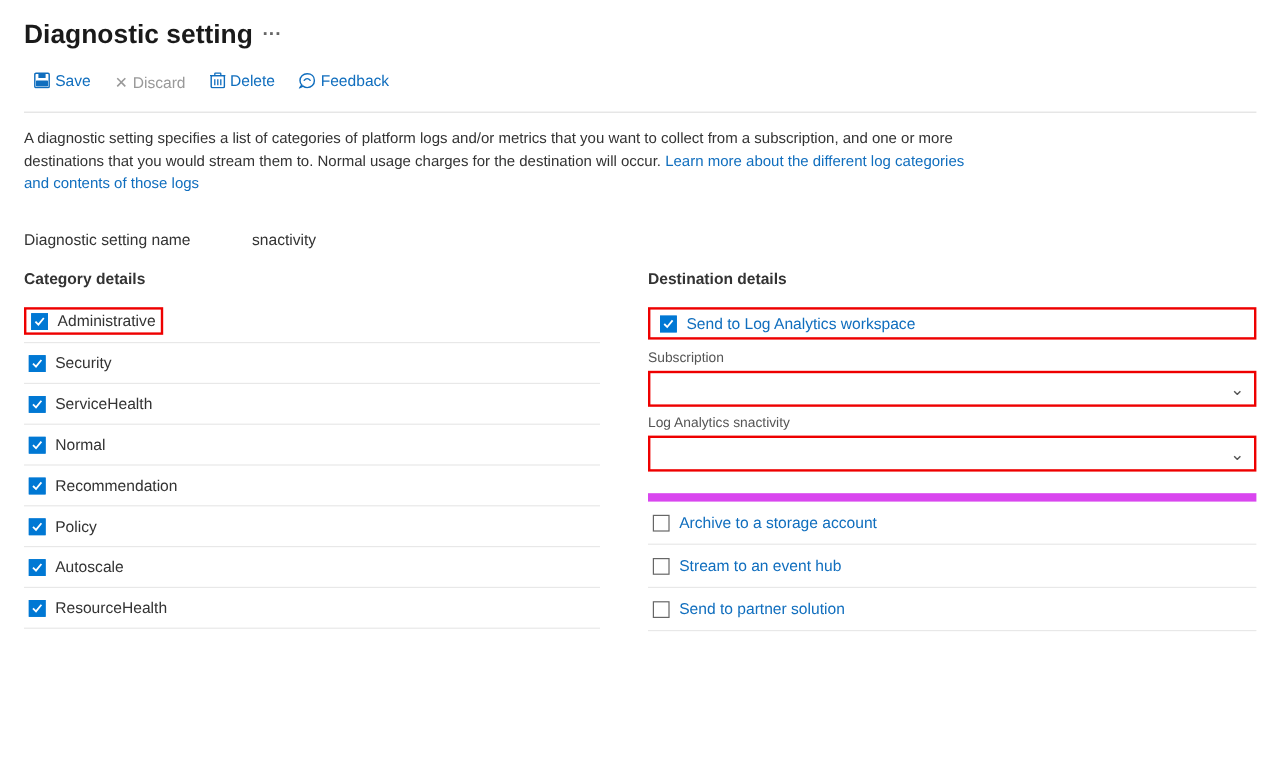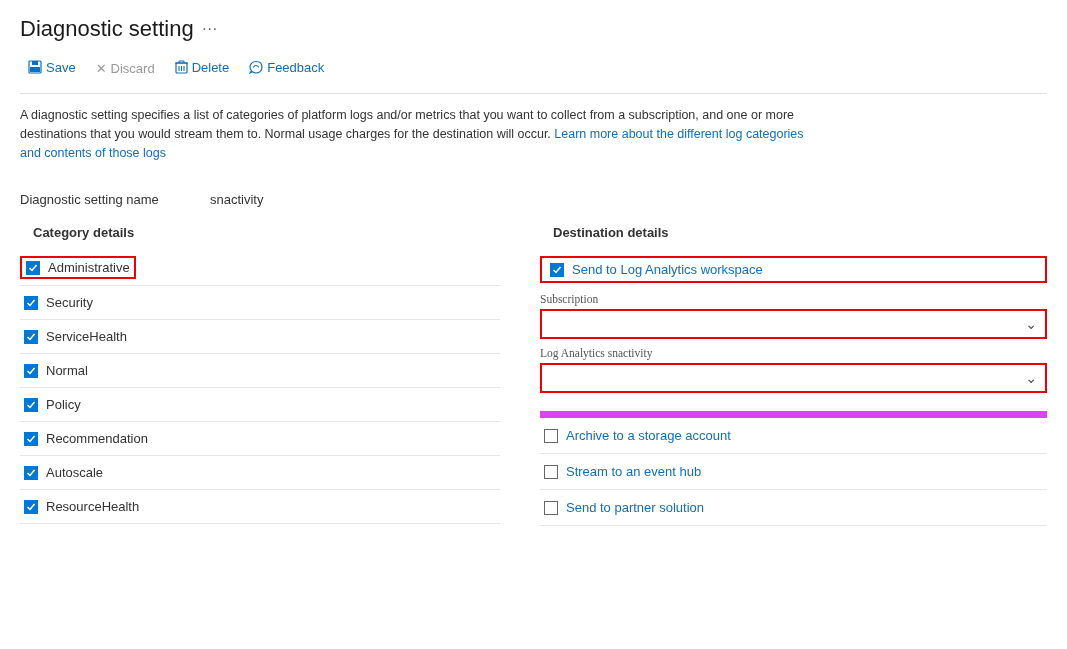--- a/index.html
+++ b/index.html
@@ -5,21 +5,21 @@
     * { box-sizing: border-box; margin: 0; padding: 0; }
     body {
       font-family: 'Segoe UI', Arial, sans-serif;
       font-size: 13px;
       color: #333;
       background: #fff;
       padding: 16px 20px;
     }
     .page-title {
       font-size: 22px;
-      font-weight: 400;
+      font-weight: 700;
       color: #1a1a1a;
       margin-bottom: 14px;
       display: flex;
       align-items: center;
       gap: 8px;
     }
     .page-title-ellipsis {
       font-size: 16px;
       color: #666;
       cursor: pointer;
@@ -82,21 +82,20 @@
     }
     .right-col {
       flex: 1;
       padding-left: 10px;
     }
     .section-label {
       font-size: 13px;
       font-weight: 600;
       color: #333;
       margin-bottom: 10px;
-      margin-left: 13px;
     }
     .log-label {
       font-size: 12px;
       color: #666;
       font-weight: 600;
       margin-bottom: 6px;
       padding-bottom: 4px;
     }
     .category-item {
       display: flex;
@@ -173,21 +172,20 @@
       color: #106ebe;
     }
     .sub-section {
       margin-top: 4px;
       margin-bottom: 8px;
     }
     .sub-section-label {
       font-size: 11.5px;
       color: #555;
       margin-bottom: 4px;
-      font-family: Liberation Serif, serif;
     }
     .dropdown-highlighted {
       border: 2px solid #e00;
       display: flex;
       align-items: center;
       justify-content: space-between;
       padding: 5px 8px;
       width: 100%;
       cursor: pointer;
       background: #fff;
@@ -297,30 +295,30 @@
       </div>
       <span class="category-item-label">Normal</span>
     </div>
 
     <div class="category-item">
       <div class="checkbox-blue">
         <svg width="10" height="10" viewBox="0 0 10 10" fill="none">
           <polyline points="1.5,5 4,7.5 8.5,2" stroke="white" stroke-width="1.5" fill="none"></polyline>
         </svg>
       </div>
+      <span class="category-item-label">Recommendation</span>
+    </div>
+
+    <div class="category-item">
+      <div class="checkbox-blue">
+        <svg width="10" height="10" viewBox="0 0 10 10" fill="none">
+          <polyline points="1.5,5 4,7.5 8.5,2" stroke="white" stroke-width="1.5" fill="none"></polyline>
+        </svg>
+      </div>
       <span class="category-item-label">Policy</span>
-    </div>
-
-    <div class="category-item">
-      <div class="checkbox-blue">
-        <svg width="10" height="10" viewBox="0 0 10 10" fill="none">
-          <polyline points="1.5,5 4,7.5 8.5,2" stroke="white" stroke-width="1.5" fill="none"></polyline>
-        </svg>
-      </div>
-      <span class="category-item-label">Recommendation</span>
     </div>
 
     <div class="category-item">
       <div class="checkbox-blue">
         <svg width="10" height="10" viewBox="0 0 10 10" fill="none">
           <polyline points="1.5,5 4,7.5 8.5,2" stroke="white" stroke-width="1.5" fill="none"></polyline>
         </svg>
       </div>
       <span class="category-item-label">Autoscale</span>
     </div>

